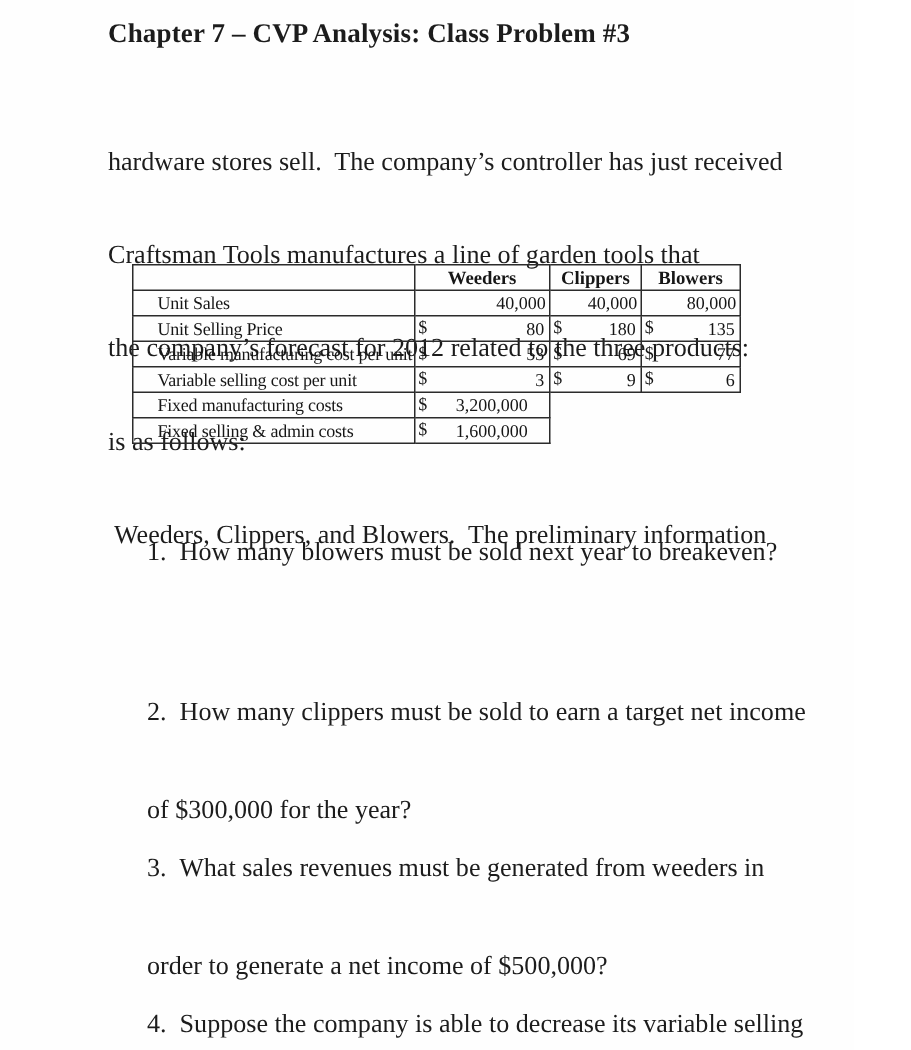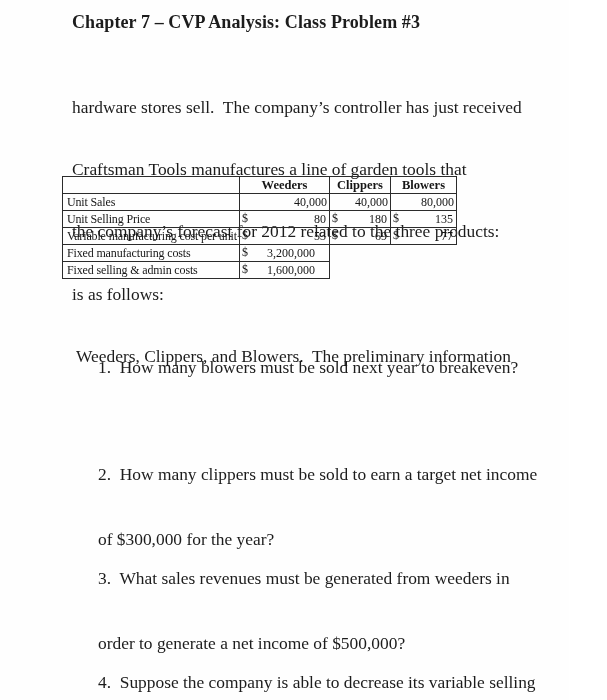--- a/index.html
+++ b/index.html
@@ -39,21 +39,21 @@
   }
   #intro   { top: 55px; }
   #q1      { top: 313px; }
   #q2      { top: 420px; }
   #q3      { top: 524px; }
   #q4      { top: 628px; }
 
   
   .cvp-table {
     position: absolute;
-    left: 62px;
+    left: 88px;
     top: 176px;
     border-collapse: collapse;
     table-layout: fixed;
     font-size: 12px;
     line-height: 15px;
     color: #161616;
   }
   .cvp-table td, .cvp-table th {
     border: 1px solid #2b2b2b;
     height: 16px;
@@ -62,21 +62,21 @@
     white-space: nowrap;
     font-weight: normal;
   }
   .cvp-table th.colhead {
     font-weight: bold;
     text-align: center;
     font-size: 12.5px;
   }
   .cvp-table td.rowlabel {
     letter-spacing: -0.15px;
-    padding-left: 4px;
+    padding-left: 16px;
   }
   .cvp-table td.num {
     text-align: right;
     padding-right: 2px;
   }
   .cvp-table td.money {
     position: relative;
     text-align: right;
   }
   .cvp-table td.money .cur {
@@ -140,20 +140,26 @@
       <td class="money pad3"><span class="cur">$</span><span>180</span></td>
       <td class="money pad3"><span class="cur">$</span><span>135</span></td>
     </tr>
     <tr>
       <td class="rowlabel">Variable manufacturing cost per unit</td>
       <td class="money pad3"><span class="cur">$</span><span>53</span></td>
       <td class="money pad3"><span class="cur">$</span><span>69</span></td>
       <td class="money pad3"><span class="cur">$</span><span>77</span></td>
     </tr>
     <tr>
+      <td class="rowlabel">Variable selling cost per unit</td>
+      <td class="money pad3"><span class="cur">$</span><span>3</span></td>
+      <td class="money pad3"><span class="cur">$</span><span>9</span></td>
+      <td class="money pad3"><span class="cur">$</span><span>6</span></td>
+    </tr>
+    <tr>
       <td class="rowlabel">Fixed manufacturing costs</td>
       <td class="money pad14"><span class="cur">$</span><span>3,200,000</span></td>
       <td class="noborder"></td>
       <td class="noborder"></td>
     </tr>
     <tr>
       <td class="rowlabel">Fixed selling &amp; admin costs</td>
       <td class="money pad14"><span class="cur">$</span><span>1,600,000</span></td>
       <td class="noborder"></td>
       <td class="noborder"></td>

